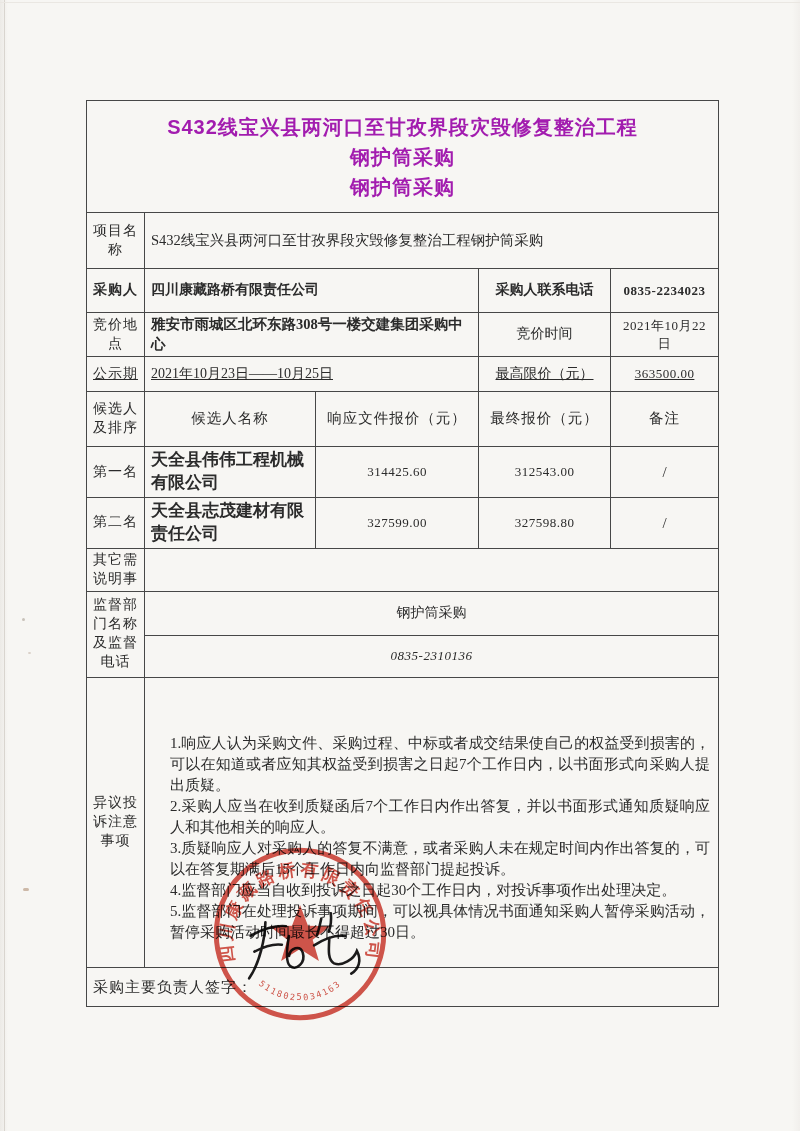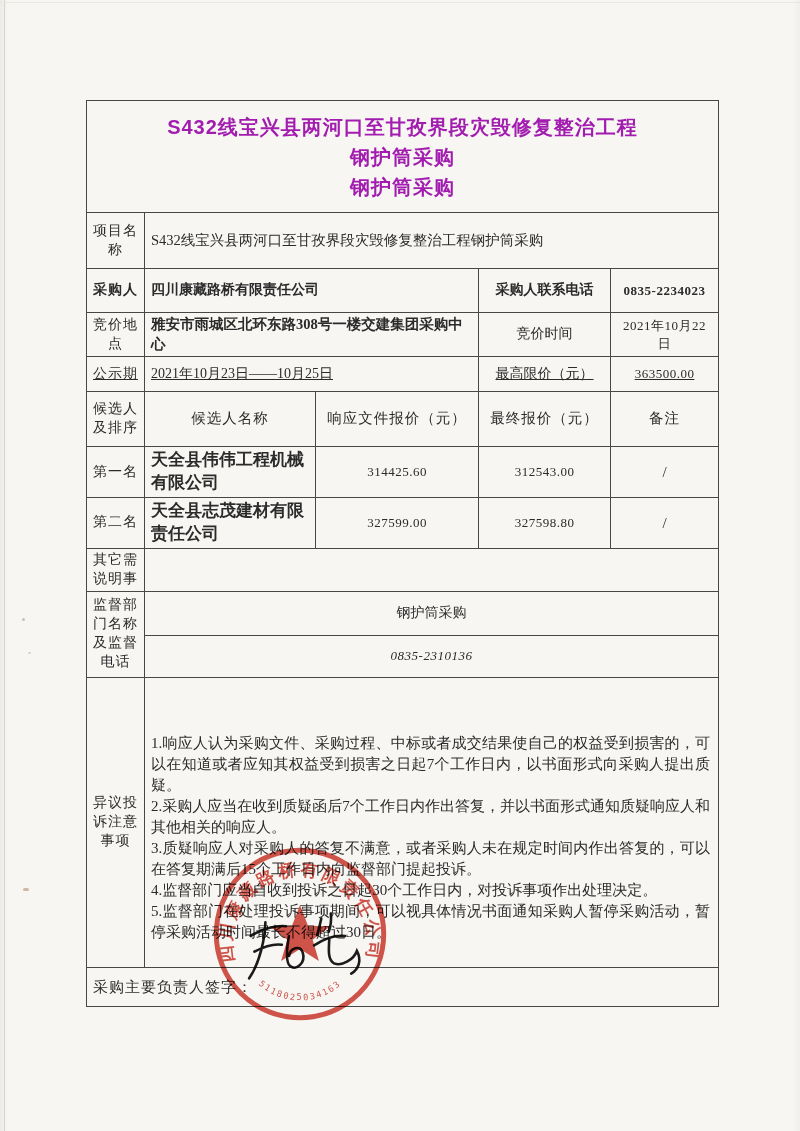--- a/index.html
+++ b/index.html
@@ -54,21 +54,21 @@
   .title-line{
     font-family:"Liberation Sans","DejaVu Sans",sans-serif;
     font-weight:bold;font-size:20px;line-height:30px;letter-spacing:1px;color:#a21caf;
   }
   .cand-name{font-weight:bold;font-size:17px;letter-spacing:0;}
   .venue-val{font-weight:bold;font-size:14.5px;letter-spacing:0;}
   .proj-val{font-size:14.5px;}
   .head-cell{text-align:center;font-size:14.5px;letter-spacing:1px;}
   .remark{text-align:center;font-size:15px;}
 
-  .comp-cell{vertical-align:bottom;padding:6px 8px 24px 6px;}
+  .comp-cell{vertical-align:bottom;padding:6px 8px 24px 25px;}
   .comp-item{font-size:15px;line-height:21px;text-align:justify;letter-spacing:0;}
   .sign-cell{font-size:15px;padding-left:6px;letter-spacing:1px;}
 
   
   .stamp{
     position:absolute;left:123px;top:743px;  
     width:182px;height:182px;
     opacity:.88;
     mix-blend-mode:multiply;
     pointer-events:none;

